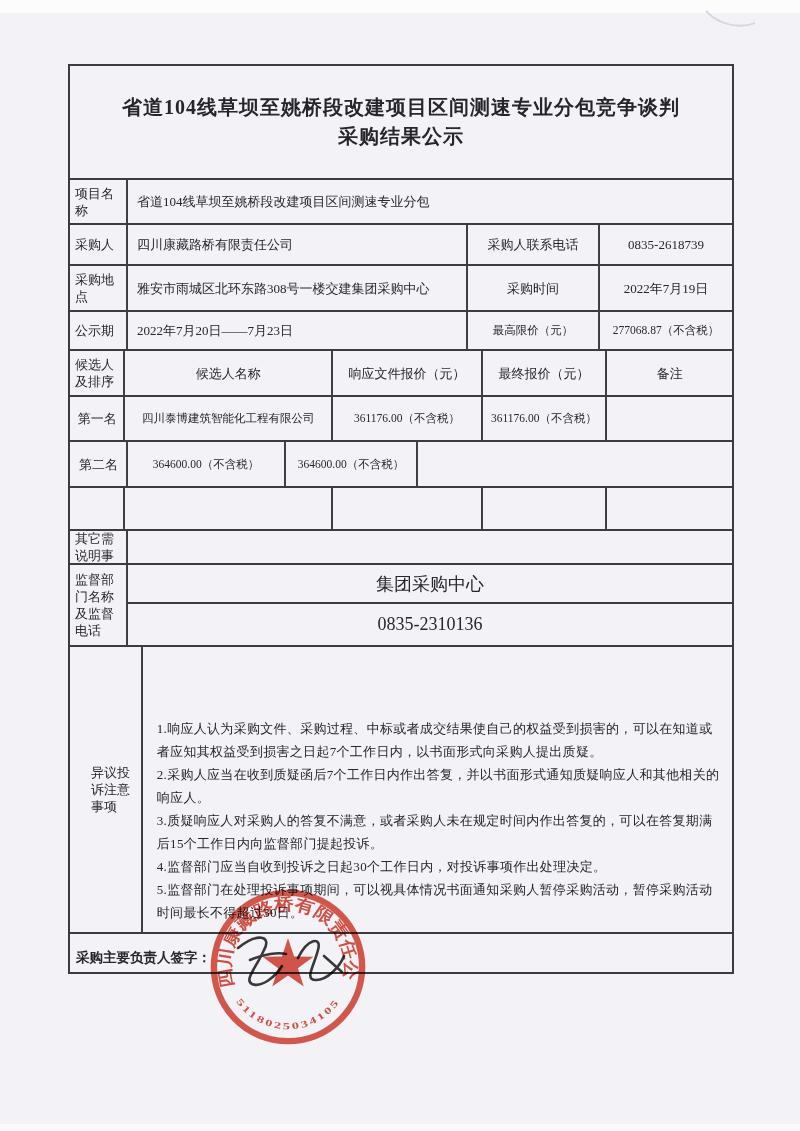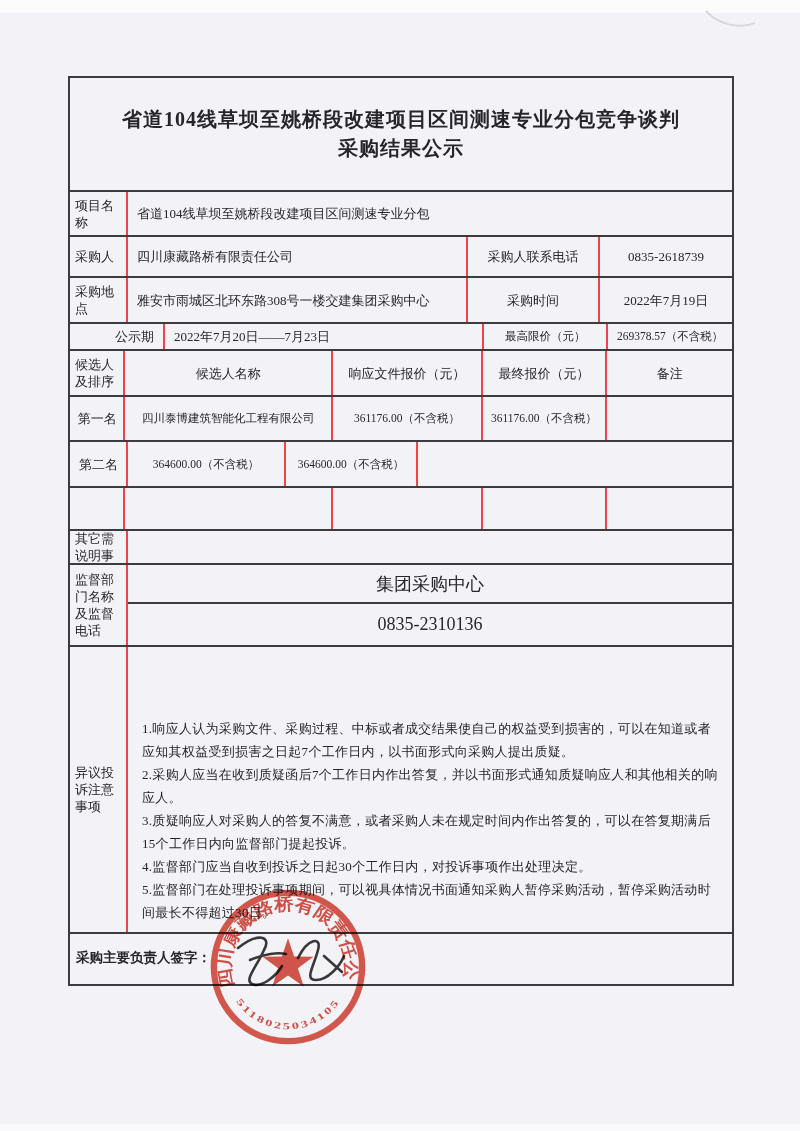--- a/index.html
+++ b/index.html
@@ -13,49 +13,49 @@
   }
   .strip-top{position:absolute;left:0;top:0;width:800px;height:13px;background:#fcfcfd;}
   .strip-bottom{position:absolute;left:0;bottom:0;width:800px;height:7px;background:#fafafc;}
   .artifact{
     position:absolute;left:700px;top:-20px;width:64px;height:42px;
     border:2px solid #d9d7dd;border-radius:50%;
     border-color:transparent transparent #d9d7dd transparent;
     transform:rotate(14deg);
   }
   .tbl{
-    position:absolute;left:68px;top:76px;
+    position:absolute;left:68px;top:64px;
     width:666px;height:910px;
     border:2px solid #3c3b40;
     box-sizing:border-box;
     background:transparent;
   }
   .row{display:flex;box-sizing:border-box;border-bottom:2px solid #3c3b40;}
   .row.last{border-bottom:none;}
   .cell{
     box-sizing:border-box;
     display:flex;align-items:center;
     font-size:13px;line-height:17px;
-    border-right:2px solid #ef4444;
+    border-right:2px solid #404040;
     overflow:hidden;
   }
   .cell.endc{border-right:none;}
   .lbl{width:58px;padding:2px 4px 2px 5px;}
   .center{justify-content:center;text-align:center;}
   .padl{padding-left:9px;}
   .w340{width:340px;}
   .w182{width:220px;}
   .w158{width:158px;}
   .w132{width:132px;text-align:right;}
   .w604{width:604px;}
   .h114{height:114px;}
   .h45{height:45px;}
   .h41{height:41px;}
   .h46{height:46px;}
-  .h31{height:27px;padding-left:40px;}
+  .h31{height:39px;}
   .h43{height:43px;}
   .h34{height:34px;}
   .h82{height:82px;}
   .h287{height:287px;}
   .titlecell{
     width:662px;border-right:none;
     flex-direction:column;justify-content:center;
     font-size:20px;font-weight:700;line-height:29px;
     letter-spacing:1px;text-align:center;
   }
@@ -114,21 +114,21 @@
       <div class="cell lbl">采购地点</div>
       <div class="cell w340 padl">雅安市雨城区北环东路308号一楼交建集团采购中心</div>
       <div class="cell w132 center">采购时间</div>
       <div class="cell w132 center endc">2022年7月19日</div>
     </div>
 
     <div class="row h31">
       <div class="cell lbl">公示期</div>
       <div class="cell w340 padl">2022年7月20日——7月23日</div>
       <div class="cell w132 center small">最高限价（元）</div>
-      <div class="cell w132 center small endc">269378.57（不含税）</div>
+      <div class="cell w132 center small endc">277068.87（不含税）</div>
     </div>
 
     <div class="row h46">
       <div class="cell lbl">候选人及排序</div>
       <div class="cell w182 center">候选人名称</div>
       <div class="cell w158 center">响应文件报价（元）</div>
       <div class="cell w132 center">最终报价（元）</div>
       <div class="cell w132 center endc">备注</div>
     </div>
 
@@ -162,21 +162,21 @@
 
     <div class="row h82">
       <div class="cell lbl" style="height:80px;">监督部门名称及监督电话</div>
       <div class="subcol">
         <div class="subrow sub1">集团采购中心</div>
         <div class="subrow sub2">0835-2310136</div>
       </div>
     </div>
 
     <div class="row h287">
-      <div class="cell lbl" style="height:285px;">异议投诉注意事项</div>
+      <div class="cell lbl" style="height:285px;margin-left:16px;">异议投诉注意事项</div>
       <div class="cell noticeval endc" style="height:285px;align-items:flex-start;">
         <p>1.响应人认为采购文件、采购过程、中标或者成交结果使自己的权益受到损害的，可以在知道或者应知其权益受到损害之日起7个工作日内，以书面形式向采购人提出质疑。</p>
         <p>2.采购人应当在收到质疑函后7个工作日内作出答复，并以书面形式通知质疑响应人和其他相关的响应人。</p>
         <p>3.质疑响应人对采购人的答复不满意，或者采购人未在规定时间内作出答复的，可以在答复期满后15个工作日内向监督部门提起投诉。</p>
         <p>4.监督部门应当自收到投诉之日起30个工作日内，对投诉事项作出处理决定。</p>
         <p>5.监督部门在处理投诉事项期间，可以视具体情况书面通知采购人暂停采购活动，暂停采购活动时间最长不得超过30日。</p>
       </div>
     </div>
 
     <div class="row h46 last">

